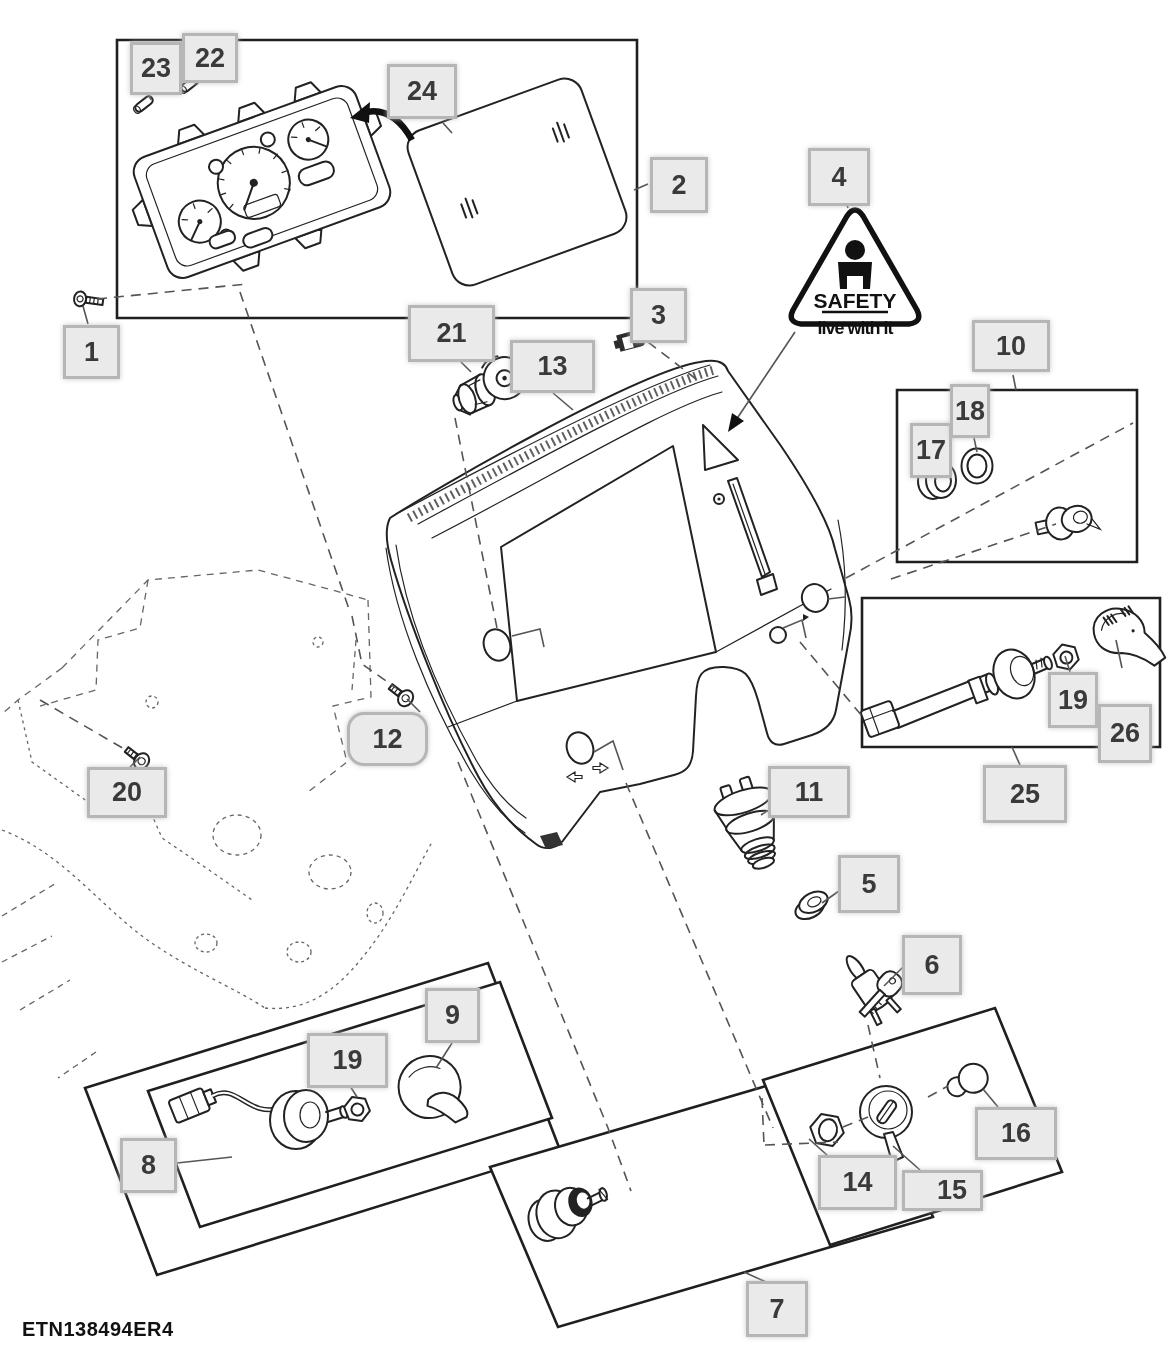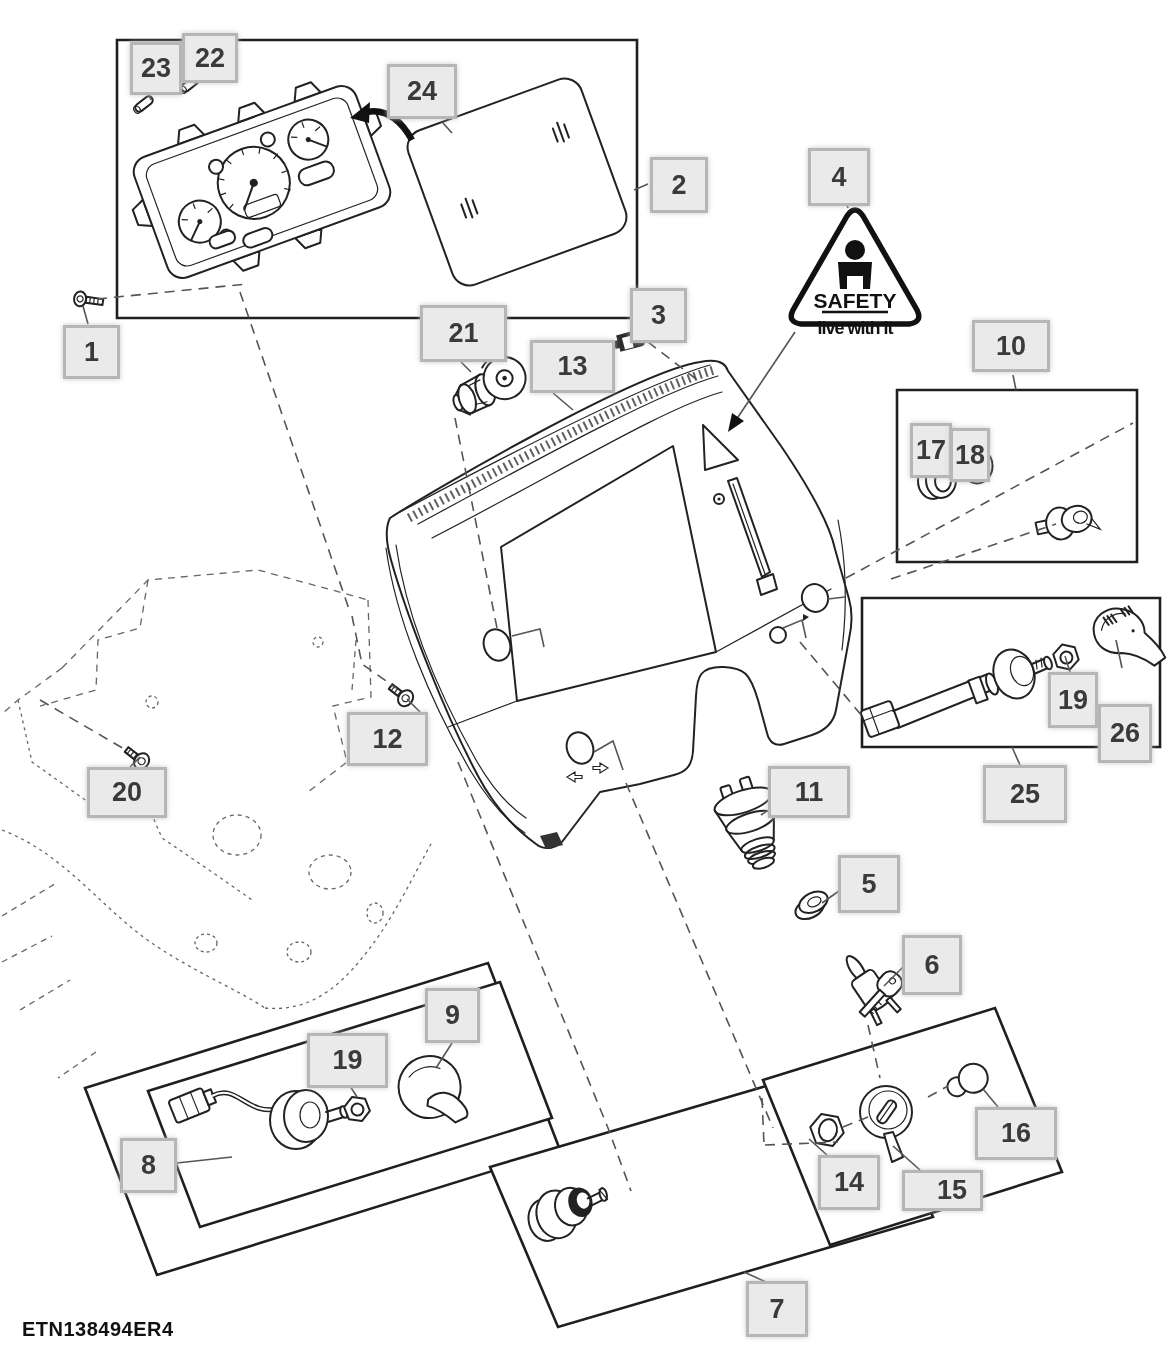--- a/index.html
+++ b/index.html
@@ -385,31 +385,31 @@
       <div class="callout" style="left: 650px; top: 157px; width: 58px; height: 56px;">2</div>
       <div class="callout" style="left: 630px; top: 288px; width: 57px; height: 55px;">3</div>
       <div class="callout" style="left: 808px; top: 148px; width: 62px; height: 58px;">4</div>
       <div class="callout" style="left: 838px; top: 855px; width: 62px; height: 58px;">5</div>
       <div class="callout" style="left: 902px; top: 935px; width: 60px; height: 60px;">6</div>
       <div class="callout" style="left: 746px; top: 1281px; width: 62px; height: 56px;">7</div>
       <div class="callout" style="left: 120px; top: 1138px; width: 57px; height: 55px;">8</div>
       <div class="callout" style="left: 425px; top: 988px; width: 55px; height: 55px;">9</div>
       <div class="callout" style="left: 972px; top: 320px; width: 78px; height: 52px; text-align: center;">10</div>
       <div class="callout" style="left: 768px; top: 766px; width: 82px; height: 52px;">11</div>
-      <div class="callout" style="left: 347px; top: 712px; width: 81px; height: 54px;">12</div>
-      <div class="callout" style="left: 530px; top: 340px; width: 85px; height: 53px;">13</div>
-      <div class="callout" style="left: 818px; top: 1155px; width: 62px; height: 55px;">14</div>
+      <div class="callout" style="left: 347px; top: 712px; width: 81px; height: 54px; border-radius: 17px;">12</div>
+      <div class="callout" style="left: 510px; top: 340px; width: 85px; height: 53px;">13</div>
+      <div class="callout" style="left: 818px; top: 1155px; width: 79px; height: 55px;">14</div>
       <div class="callout" style="left: 902px; top: 1170px; width: 81px; height: 41px; padding-left: 19px;">15</div>
       <div class="callout" style="left: 975px; top: 1107px; width: 82px; height: 53px;">16</div>
       <div class="callout" style="left: 910px; top: 387px; width: 42px; height: 55px; margin-top: 36px;">17</div>
-      <div class="callout" style="left: 950px; top: 384px; width: 40px; height: 54px; margin-top: 44px;">18</div>
+      <div class="callout" style="left: 950px; top: 384px; width: 40px; height: 54px;">18</div>
       <div class="callout" style="left: 307px; top: 1033px; width: 81px; height: 55px;">19</div>
       <div class="callout" style="left: 1048px; top: 672px; width: 50px; height: 56px;">19</div>
       <div class="callout" style="left: 87px; top: 767px; width: 80px; height: 51px;">20</div>
-      <div class="callout" style="left: 408px; top: 305px; width: 87px; height: 57px; margin-left: 12px;">21</div>
+      <div class="callout" style="left: 408px; top: 305px; width: 87px; height: 57px;">21</div>
       <div class="callout" style="left: 182px; top: 33px; width: 56px; height: 50px;">22</div>
       <div class="callout" style="left: 130px; top: 42px; width: 52px; height: 53px;">23</div>
       <div class="callout" style="left: 387px; top: 64px; width: 70px; height: 55px;">24</div>
       <div class="callout" style="left: 983px; top: 765px; width: 84px; height: 58px;">25</div>
       <div class="callout" style="left: 1098px; top: 668px; width: 54px; height: 59px; margin-top: 36px;">26</div>
     </div>
 
 <div id="code">ETN138494ER4</div>
 </div>
 

